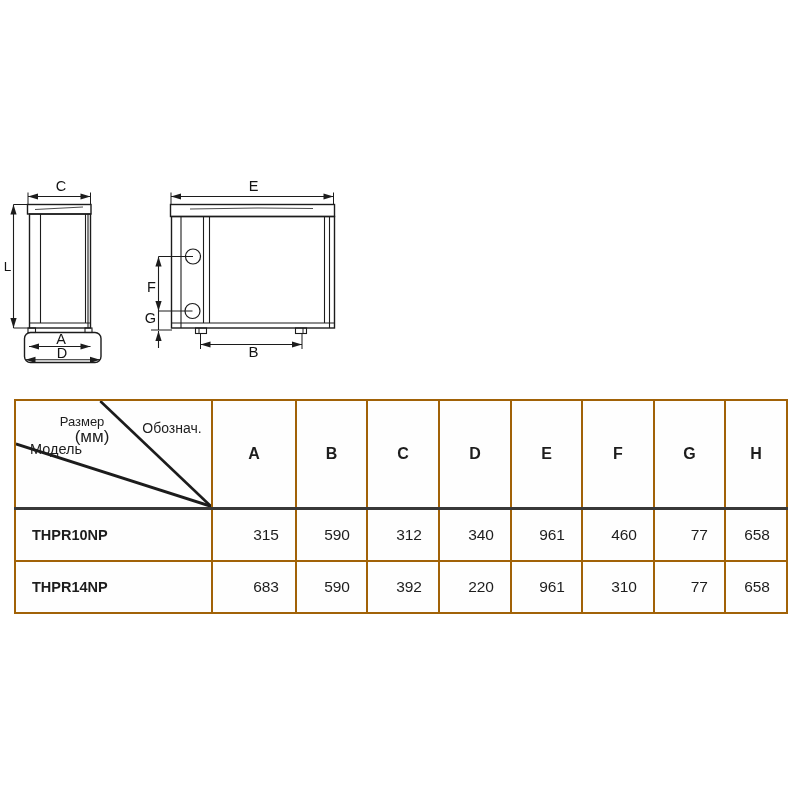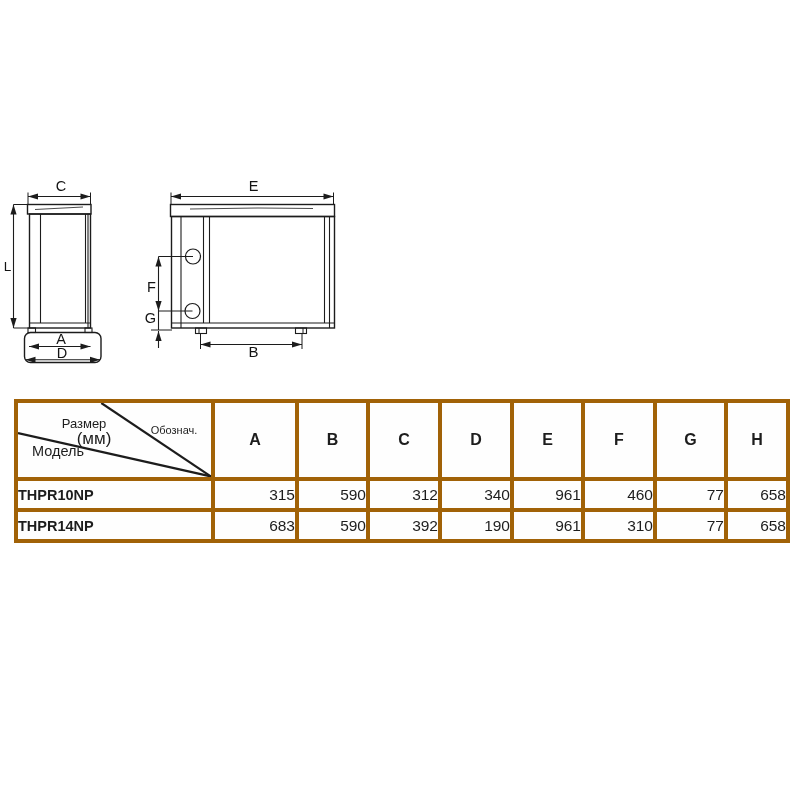--- a/index.html
+++ b/index.html
@@ -9,34 +9,34 @@
   }
   svg text{font-family:"Liberation Sans", sans-serif;fill:#141414;}
   .dwg{position:absolute;left:0;top:0;}
   
   table.dims{
     position:absolute;left:14px;top:399px;width:772px;
     border-collapse:collapse;table-layout:fixed;background:#fefefe;
     border:2px solid #383838;
   }
   table.dims th, table.dims td{
-    border:4px solid #a16207;padding:0;vertical-align:middle;
+    border:2px solid #a16207;padding:16px;vertical-align:middle;
     color:#1d1d1d;overflow:hidden;
   }
   table.dims thead th{border-bottom:3px solid #383838;height:74px;}
   table.dims tbody tr{height:31px;}
   th.colhead{font-size:16px;font-weight:bold;text-align:center;}
   td.val{font-size:15.5px;font-weight:normal;text-align:right;}
   th.model{font-size:14.5px;font-weight:bold;text-align:left;padding-left:17px;}
   th.corner{position:relative;}
   .corner-svg{position:absolute;left:0;top:0;width:100%;height:100%;}
   .corner-label{position:absolute;transform:translate(-50%,-50%);white-space:nowrap;font-weight:normal;}
   .lbl-size{left:66px;top:20px;font-size:13px;}
   .lbl-unit{left:76px;top:36px;font-size:17px;}
-  .lbl-designation{left:156px;top:27px;font-size:11px;}
+  .lbl-designation{left:156px;top:27px;font-size:14px;}
   .lbl-model{left:40px;top:48px;font-size:14.5px;}
 </style>
 </head>
 <body>
 
 <div class="page">
 
   <svg class="dwg" width="400" height="390" viewBox="0 0 400 390">
     <defs>
       <marker id="ah-r" markerUnits="userSpaceOnUse" markerWidth="11" markerHeight="8" refX="10.5" refY="4" orient="0">
@@ -174,21 +174,21 @@
         <td class="val">961</td>
         <td class="val">460</td>
         <td class="val">77</td>
         <td class="val">658</td>
       </tr>
       <tr>
         <th class="model">THPR14NP</th>
         <td class="val">683</td>
         <td class="val">590</td>
         <td class="val">392</td>
-        <td class="val">190</td>
+        <td class="val">220</td>
         <td class="val">961</td>
         <td class="val">310</td>
         <td class="val">77</td>
         <td class="val">658</td>
       </tr>
     </tbody>
   </table>
 
 </div>
 

